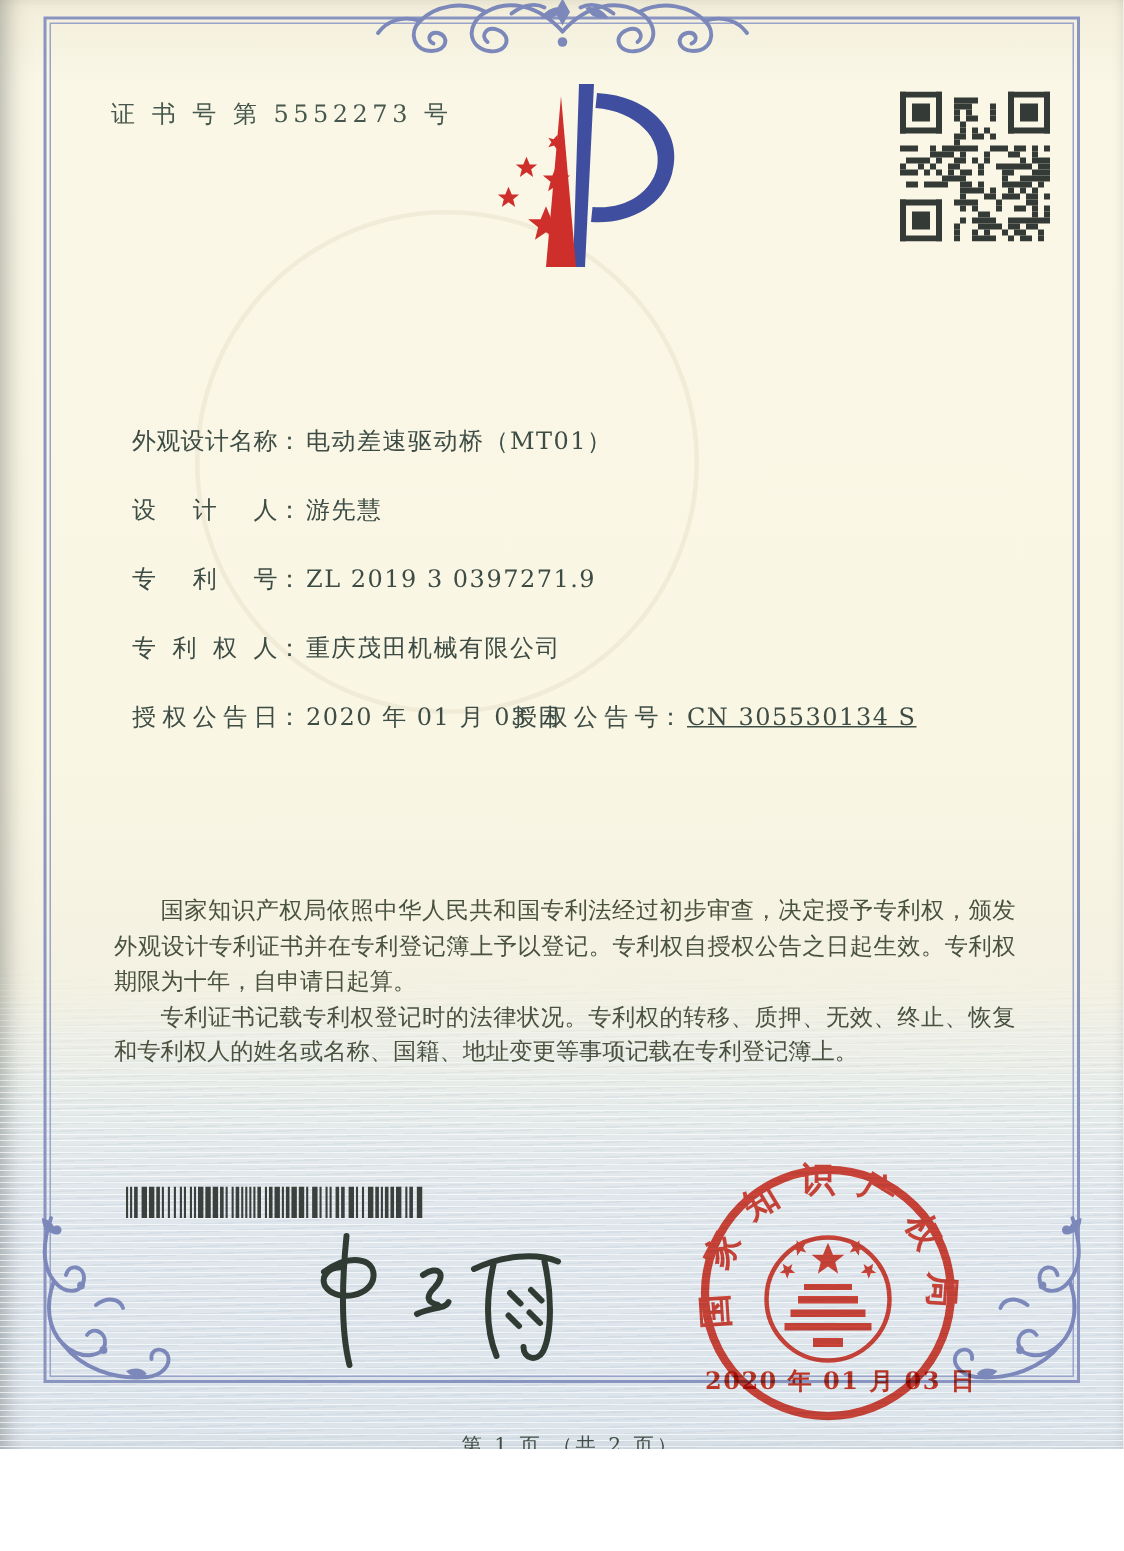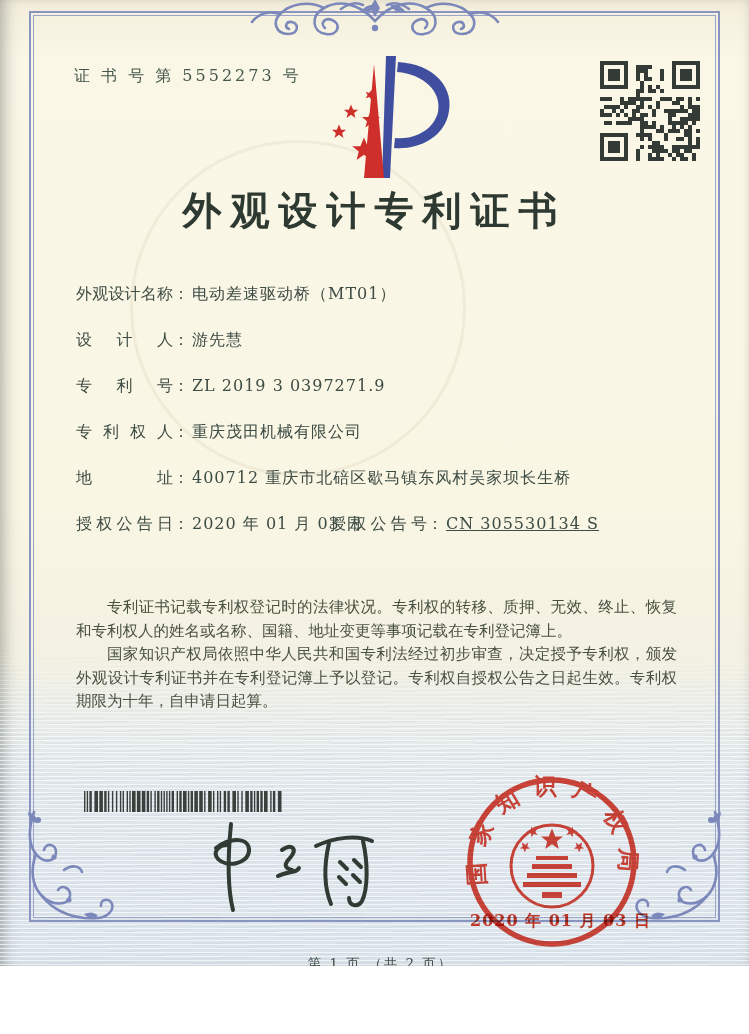--- a/index.html
+++ b/index.html
@@ -24,21 +24,21 @@
   .ornament{position:absolute;pointer-events:none;}
   .orn-top{left:50%;top:-3px;transform:translateX(-50%);}
   .orn-bl{left:24px;bottom:38px;}
   .orn-br{right:24px;bottom:38px;transform:scaleX(-1);}
   .cert-no{position:absolute;left:74px;top:66px;font-size:16px;letter-spacing:3px;color:#46584d;}
   .logo{position:absolute;left:306px;top:50px;}
   .qr{position:absolute;left:600px;top:61px;width:100px;height:100px;}
   .title{position:absolute;left:0;right:0;top:184px;text-align:center;font-size:39px;font-weight:700;
     letter-spacing:9px;color:#2d3931;margin:0;}
   .fields{position:absolute;left:76px;top:283px;width:600px;font-size:16px;color:#3d4c44;}
-  .row{position:relative;line-height:22px;margin-bottom:24px;white-space:nowrap;}
+  .row{position:relative;line-height:22px;margin-bottom:24px;white-space:nowrap;margin-left:12px;}
   .flabel{display:inline-block;width:97px;text-align:justify;text-align-last:justify;vertical-align:top;}
   .colon{display:inline-block;vertical-align:top;}
   .fvalue{padding-left:3px;letter-spacing:1px;}
   .grant-right{position:absolute;left:254px;top:0;text-decoration:underline;}
   .paras{position:absolute;left:76px;top:596px;width:601px;font-size:15.5px;line-height:23.5px;
     color:#49513f;text-align:justify;}
   .paras p{margin:0;text-indent:2em;}
   .barcode{position:absolute;left:84px;top:791px;width:202px;height:21px;}
   .signer{position:absolute;left:88px;top:835px;font-size:16px;line-height:35px;color:#3e4a43;letter-spacing:4px;}
   .signature{position:absolute;left:198px;top:810px;}
@@ -337,51 +337,47 @@
         <rect x="96" y="0" width="4" height="28" fill="#343b37"></rect>
         <rect x="80" y="8" width="12" height="12" fill="#343b37"></rect>
         <rect x="0" y="72" width="28" height="4" fill="#343b37"></rect>
         <rect x="0" y="96" width="28" height="4" fill="#343b37"></rect>
         <rect x="0" y="72" width="4" height="28" fill="#343b37"></rect>
         <rect x="24" y="72" width="4" height="28" fill="#343b37"></rect>
         <rect x="8" y="80" width="12" height="12" fill="#343b37"></rect>
       </svg>
   </div>
 
-  <h1 class="title">外观设计专利证书</h1>
 
   <div class="fields">
     <div class="row">
       <span class="flabel">外观设计名称</span><span class="colon">：</span><span class="fvalue">电动差速驱动桥（MT01）</span>
     </div>
     <div class="row">
       <span class="flabel">设计人</span><span class="colon">：</span><span class="fvalue">游先慧</span>
     </div>
     <div class="row">
       <span class="flabel">专利号</span><span class="colon">：</span><span class="fvalue">ZL 2019 3 0397271.9</span>
     </div>
     <div class="row">
       <span class="flabel">专利权人</span><span class="colon">：</span><span class="fvalue">重庆茂田机械有限公司</span>
     </div>
     <div class="row">
-      <span class="flabel">地址</span><span class="colon">：</span><span class="fvalue">400712 重庆市北碚区歇马镇东风村吴家坝长生桥</span>
-    </div>
-    <div class="row">
       <span class="grant-left">
         <span class="flabel">授权公告日</span><span class="colon">：</span><span class="fvalue">2020 年 01 月 03 日</span>
       </span>
       <span class="grant-right">
         <span class="flabel">授权公告号</span><span class="colon">：</span><span class="fvalue">CN 305530134 S</span>
       </span>
     </div>
   </div>
 
   <div class="paras">
+    <p>国家知识产权局依照中华人民共和国专利法经过初步审查，决定授予专利权，颁发外观设计专利证书并在专利登记簿上予以登记。专利权自授权公告之日起生效。专利权期限为十年，自申请日起算。</p>
     <p>专利证书记载专利权登记时的法律状况。专利权的转移、质押、无效、终止、恢复和专利权人的姓名或名称、国籍、地址变更等事项记载在专利登记簿上。</p>
-    <p>国家知识产权局依照中华人民共和国专利法经过初步审查，决定授予专利权，颁发外观设计专利证书并在专利登记簿上予以登记。专利权自授权公告之日起生效。专利权期限为十年，自申请日起算。</p>
   </div>
 
   <div class="barcode">
     <svg width="202" height="21" viewBox="0 0 202 21">
         <rect x="0" y="0" width="1.4" height="21" fill="#3a403c"></rect>
         <rect x="2.7" y="0" width="1.4" height="21" fill="#3a403c"></rect>
         <rect x="5.4" y="0" width="2.4" height="21" fill="#3a403c"></rect>
         <rect x="10.4" y="0" width="3.6" height="21" fill="#3a403c"></rect>
         <rect x="15.3" y="0" width="3.6" height="21" fill="#3a403c"></rect>
         <rect x="20.200000000000003" y="0" width="2.4" height="21" fill="#3a403c"></rect>

